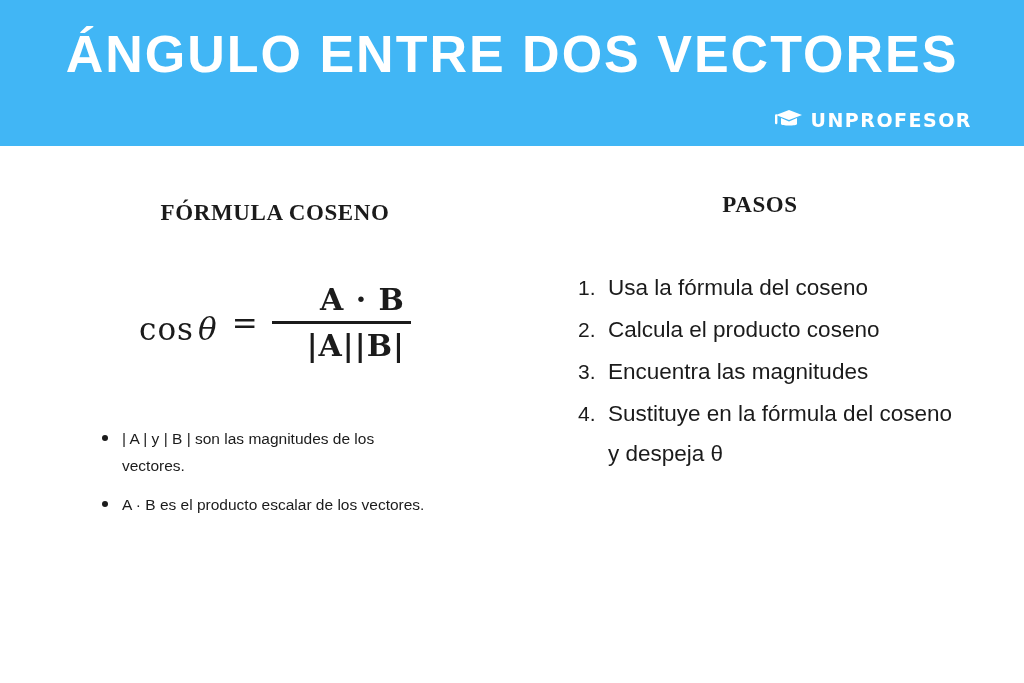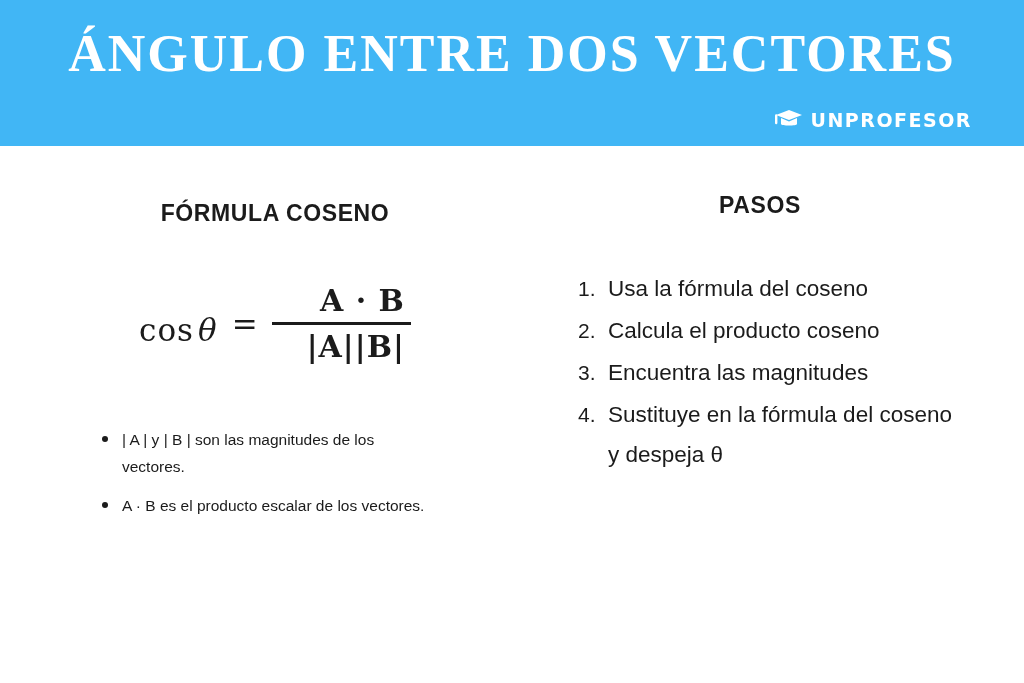--- a/index.html
+++ b/index.html
@@ -31,21 +31,21 @@
     background: #41b6f5;
     overflow: hidden;
   }
   .banner-title {
     position: absolute;
     left: 0;
     top: 22px;
     width: 1024px;
     text-align: center;
     color: #ffffff;
-    font-family: Liberation Serif, serif;
+    font-family: Liberation Sans, sans-serif;
     font-weight: bold;
     font-size: 52px;
     letter-spacing: 2px;
     text-transform: uppercase;
     line-height: 64px;
     white-space: nowrap;
   }
   .brand {
     position: absolute;
     right: 52px;
@@ -77,21 +77,21 @@
   }
   .col-right {
     position: absolute;
     left: 540px;
     top: 192px;
     width: 440px;
   }
 
   .col-heading {
     text-align: center;
-    font-family: Liberation Sans, sans-serif;
+    font-family: Liberation Serif, serif;
     font-weight: bold;
     font-size: 23px;
     color: #1b1b1b;
     letter-spacing: 0.6px;
     margin: 0 0 56px 0;
   }
   .col-heading.right-heading {
     margin-bottom: 50px;
   }
 

